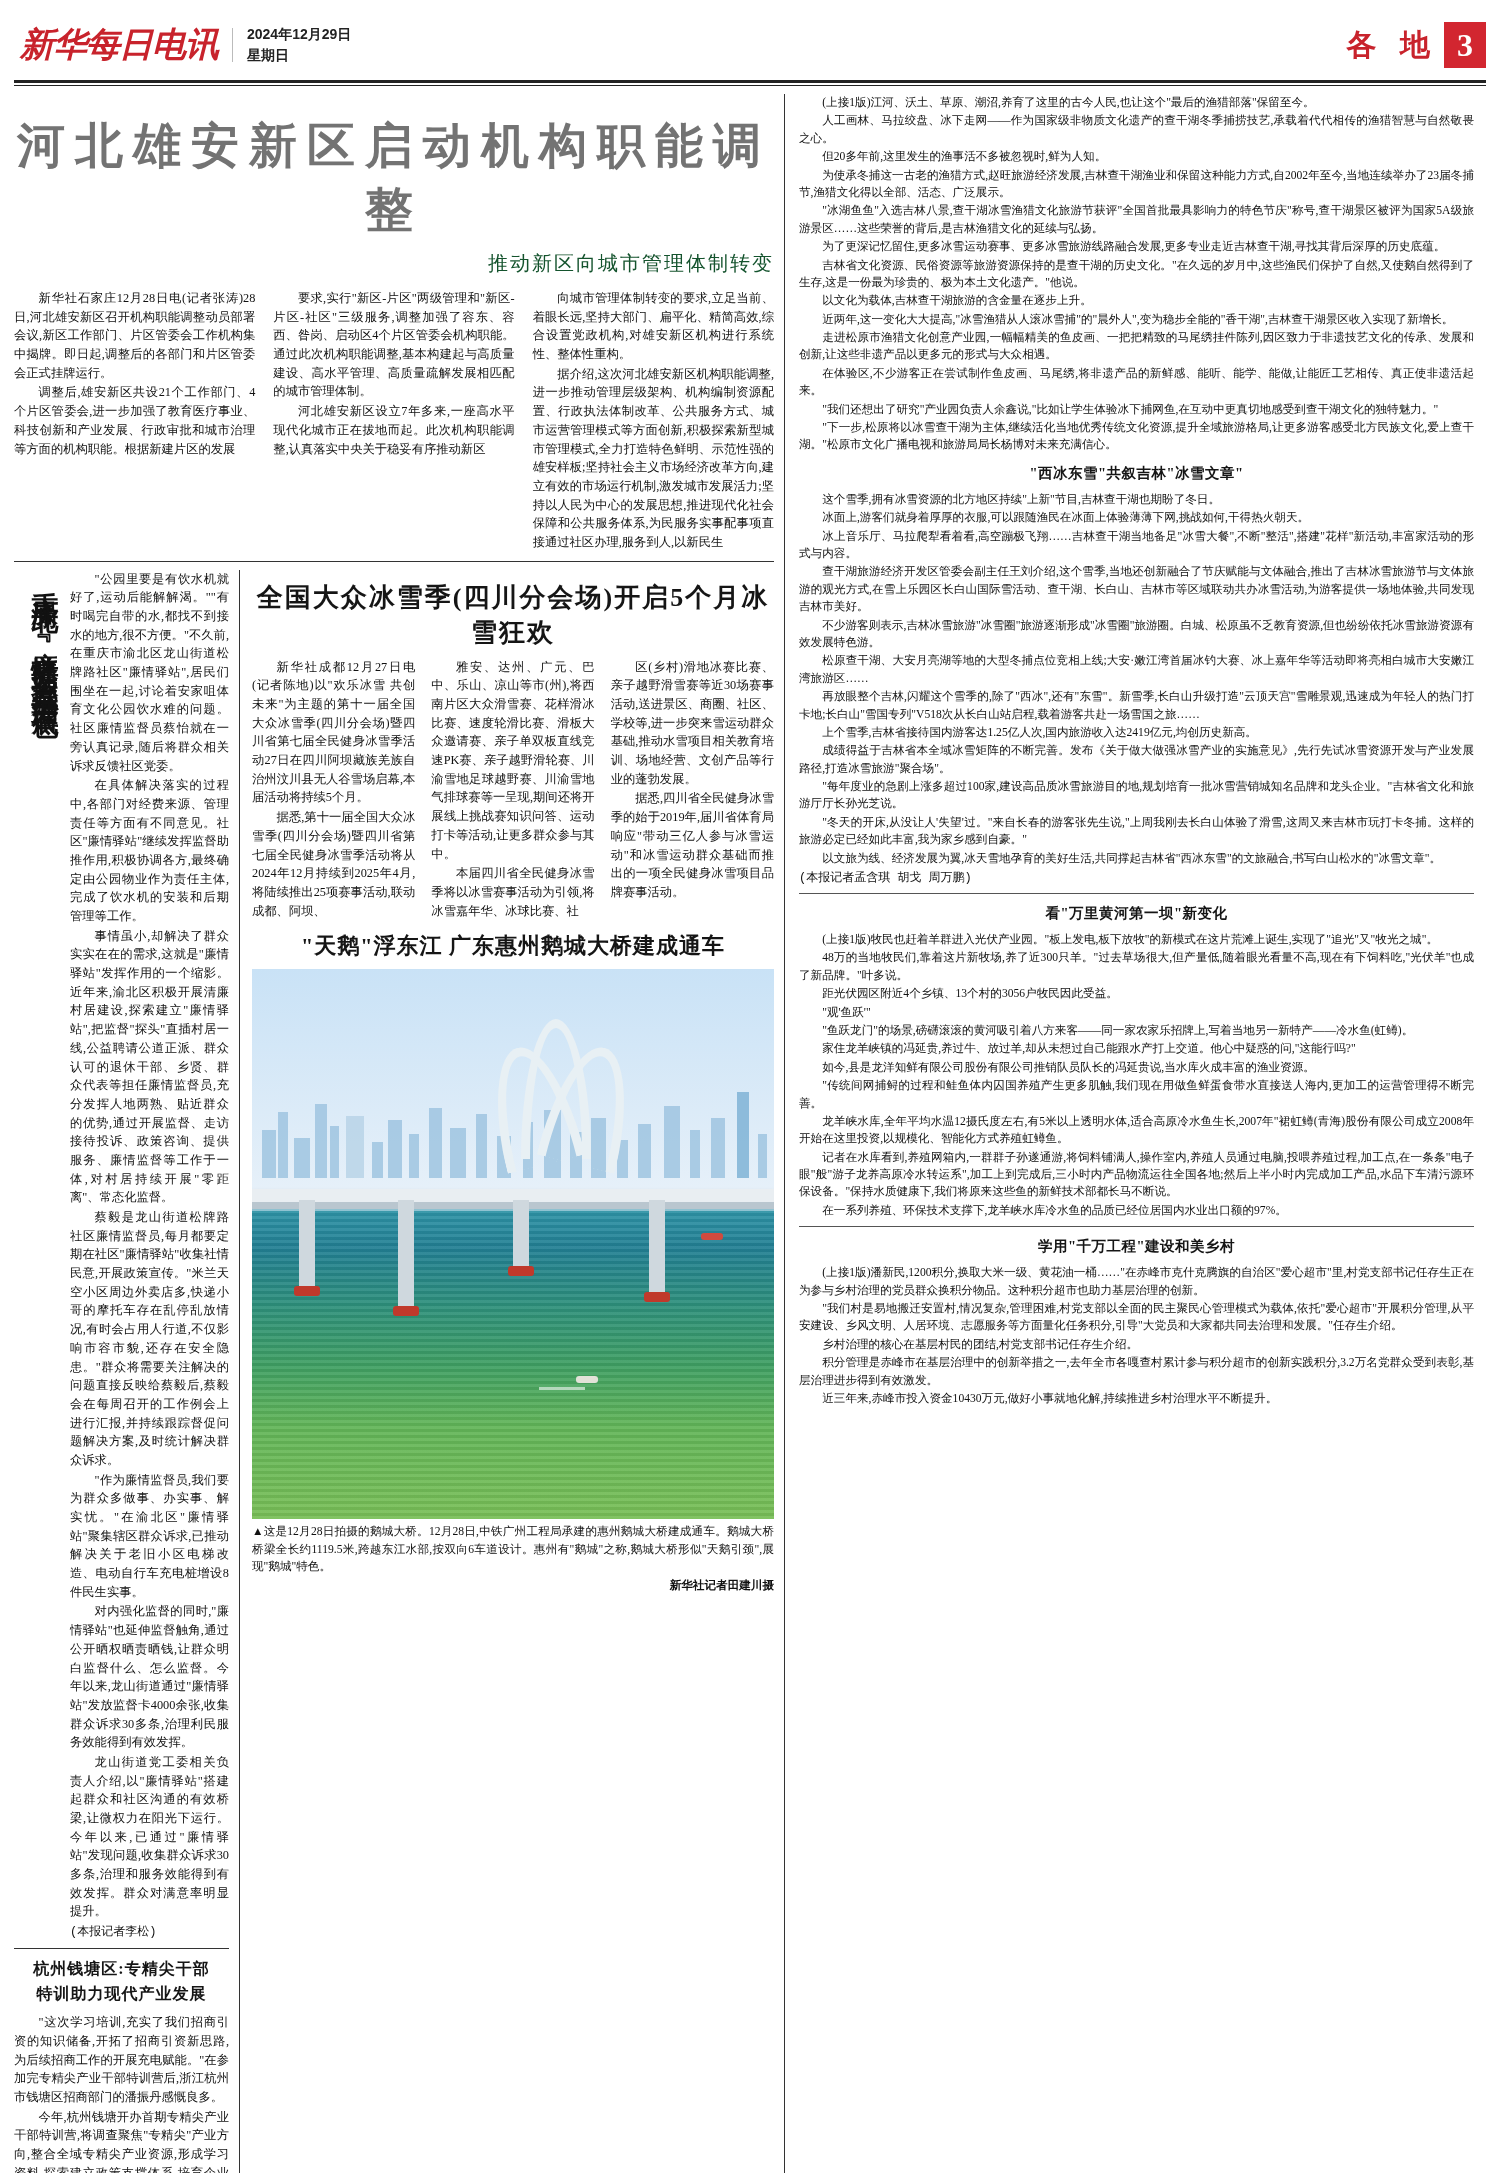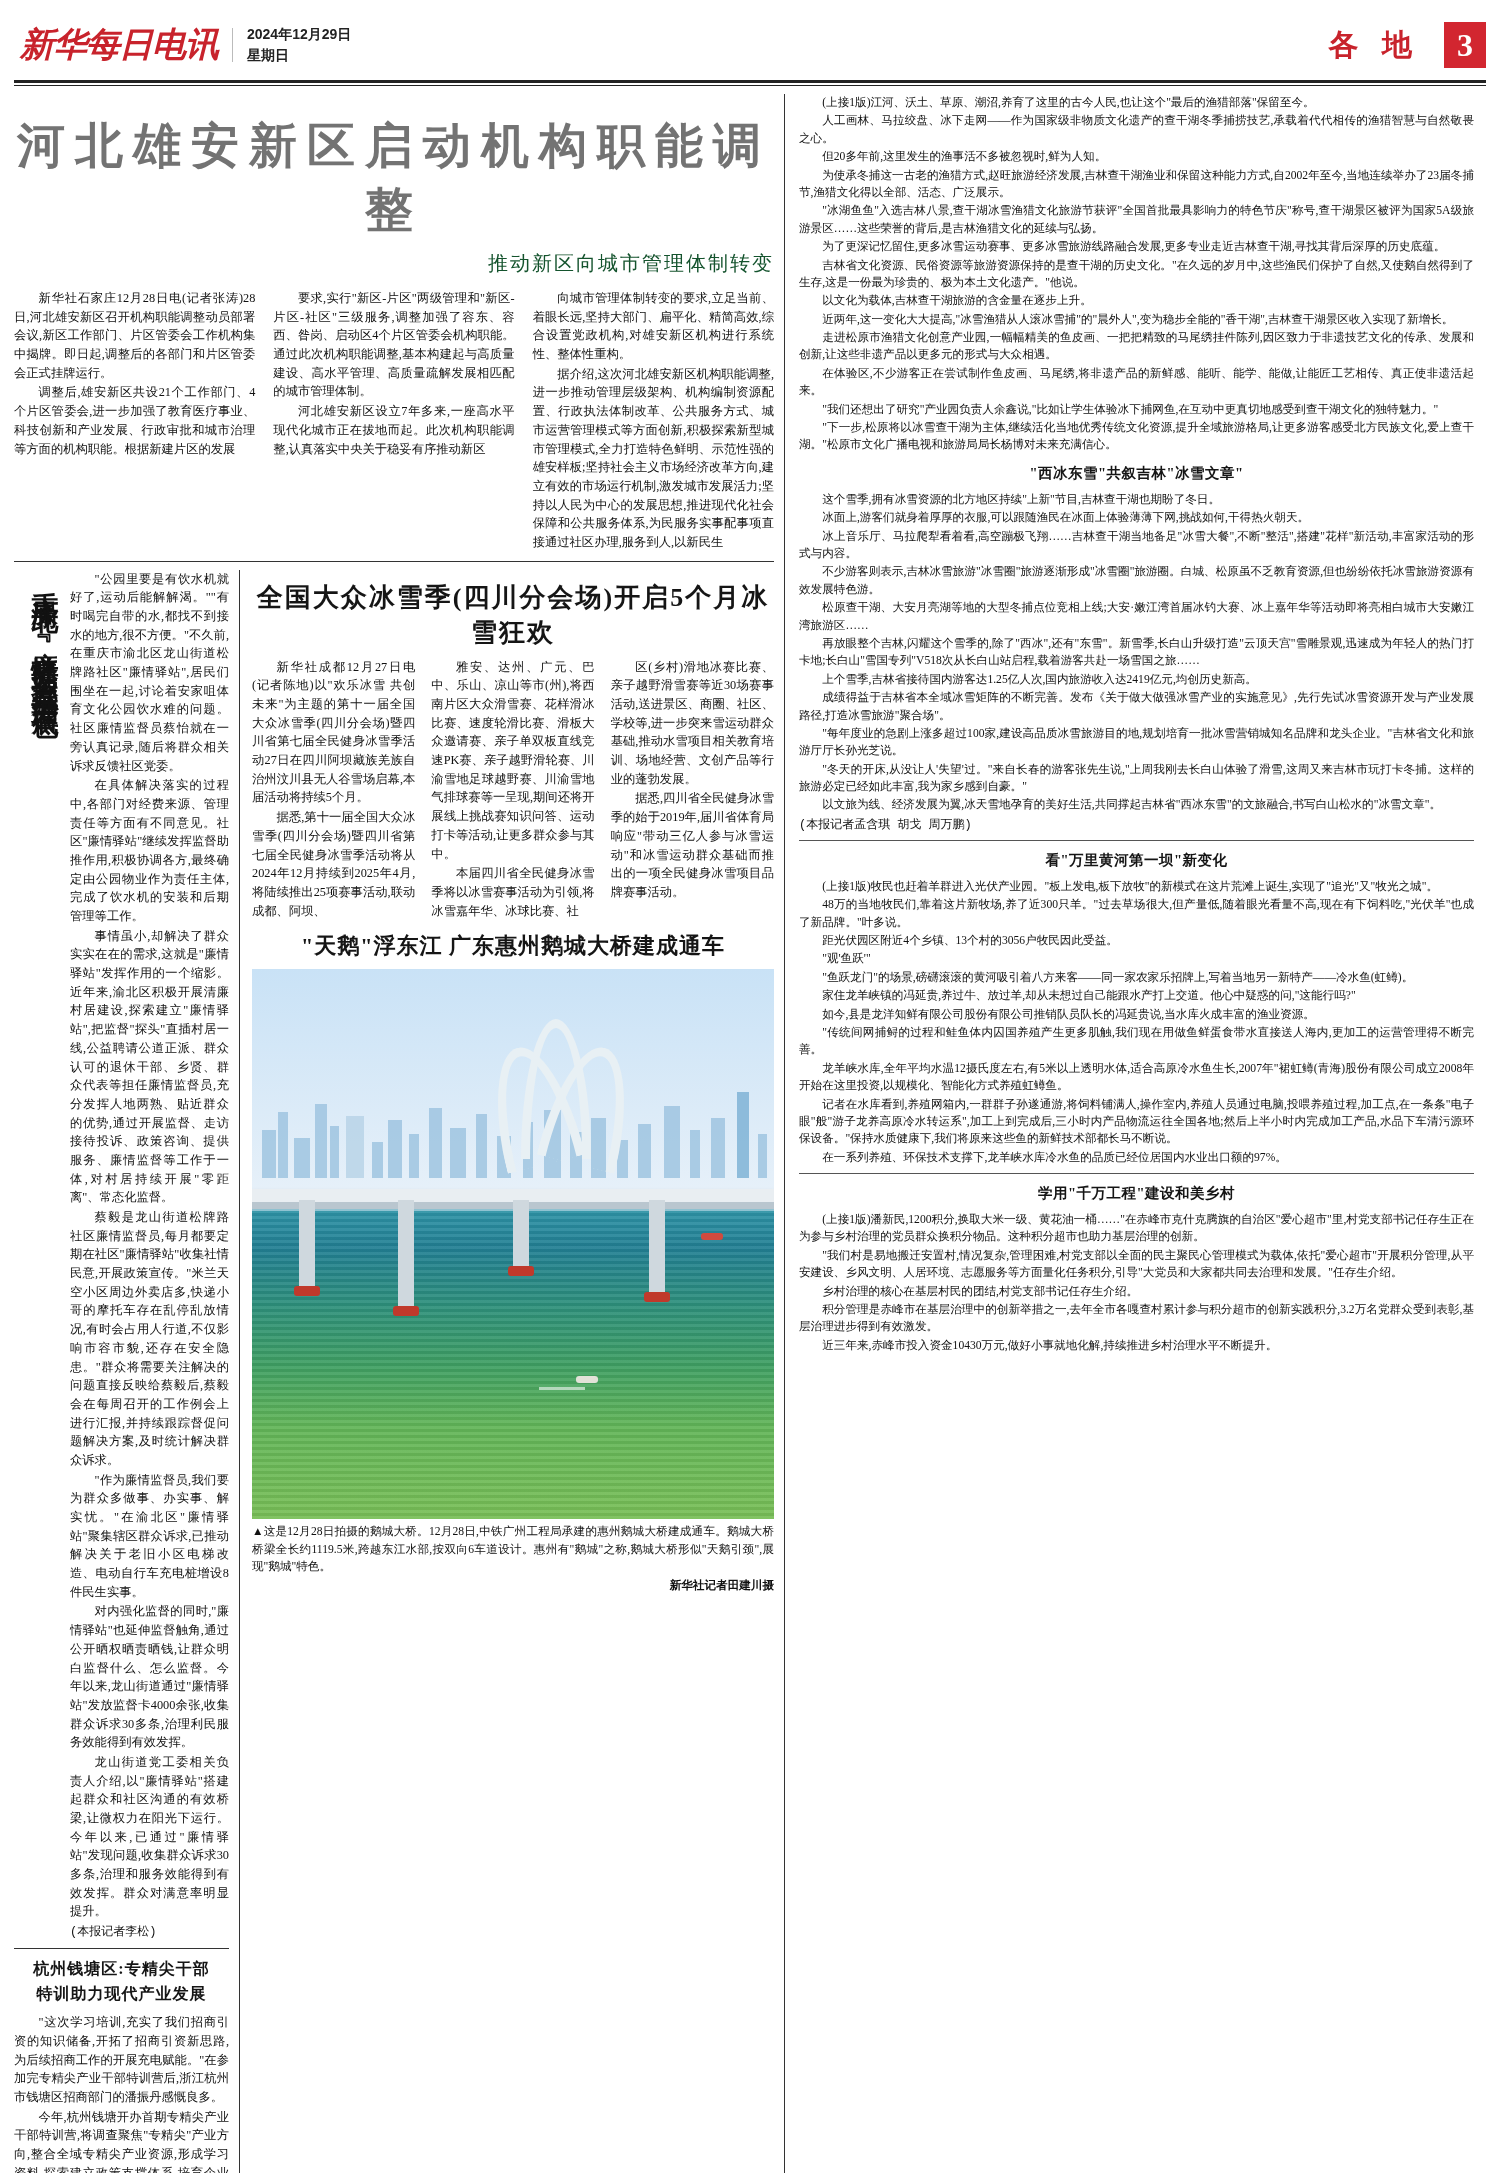--- a/index.html
+++ b/index.html
@@ -20,21 +20,21 @@
     position:relative;
   }
   .nameplate {
     font-family:"Liberation Serif","DejaVu Serif",serif;
     font-weight:bold; font-size:34px; letter-spacing:-1px;
     color:#c8232c; font-style:italic;
     padding-left:6px;
   }
   .mh-divider { width:1px; height:34px; background:#bbb; margin:0 14px; }
   .mh-date { font-size:14px; line-height:1.5; color:#222; font-family:"Liberation Sans",sans-serif; font-weight:bold;}
-  .mh-right { margin-left:auto; display:flex; align-items:center;gap:18px; }
+  .mh-right { margin-left:auto; display:flex; align-items:center; }
   .section-name {
     font-size:30px; font-weight:bold; color:#c8232c; letter-spacing:8px;
     font-family:"Liberation Serif",serif;
   }
   .page-num {
     width:42px; height:46px; background:#d22630; color:#fff;
     font-size:32px; font-weight:bold; display:flex; align-items:center; justify-content:center;
     font-family:"Liberation Serif",serif; margin-left:6px;
   }
   .rule-top { height:3px; background:#222; margin:2px 0 0 0; }
@@ -279,20 +279,21 @@
         <p class="body">在体验区,不少游客正在尝试制作鱼皮画、马尾绣,将非遗产品的新鲜感、能听、能学、能做,让能匠工艺相传、真正使非遗活起来。</p>
         <p class="body">"我们还想出了研究"产业园负责人余鑫说,"比如让学生体验冰下捕网鱼,在互动中更真切地感受到查干湖文化的独特魅力。"</p>
         <p class="body">"下一步,松原将以冰雪查干湖为主体,继续活化当地优秀传统文化资源,提升全域旅游格局,让更多游客感受北方民族文化,爱上查干湖。"松原市文化广播电视和旅游局局长杨博对未来充满信心。</p>
       </div>
 
       <div class="h-center h-14b">"西冰东雪"共叙吉林"冰雪文章"</div>
       <div>
         <p class="body">这个雪季,拥有冰雪资源的北方地区持续"上新"节目,吉林查干湖也期盼了冬日。</p>
         <p class="body">冰面上,游客们就身着厚厚的衣服,可以跟随渔民在冰面上体验薄薄下网,挑战如何,干得热火朝天。</p>
         <p class="body">冰上音乐厅、马拉爬犁看着看,高空蹦极飞翔……吉林查干湖当地备足"冰雪大餐",不断"整活",搭建"花样"新活动,丰富家活动的形式与内容。</p>
+        <p class="body">查干湖旅游经济开发区管委会副主任王刘介绍,这个雪季,当地还创新融合了节庆赋能与文体融合,推出了吉林冰雪旅游节与文体旅游的观光方式,在雪上乐园区长白山国际雪活动、查干湖、长白山、吉林市等区域联动共办冰雪活动,为游客提供一场地体验,共同发现吉林市美好。</p>
         <p class="body">不少游客则表示,吉林冰雪旅游"冰雪圈"旅游逐渐形成"冰雪圈"旅游圈。白城、松原虽不乏教育资源,但也纷纷依托冰雪旅游资源有效发展特色游。</p>
         <p class="body">松原查干湖、大安月亮湖等地的大型冬捕点位竞相上线;大安·嫩江湾首届冰钓大赛、冰上嘉年华等活动即将亮相白城市大安嫩江湾旅游区……</p>
         <p class="body">再放眼整个吉林,闪耀这个雪季的,除了"西冰",还有"东雪"。新雪季,长白山升级打造"云顶天宫"雪雕景观,迅速成为年轻人的热门打卡地;长白山"雪国专列"V518次从长白山站启程,载着游客共赴一场雪国之旅……</p>
         <p class="body">上个雪季,吉林省接待国内游客达1.25亿人次,国内旅游收入达2419亿元,均创历史新高。</p>
         <p class="body">成绩得益于吉林省本全域冰雪矩阵的不断完善。发布《关于做大做强冰雪产业的实施意见》,先行先试冰雪资源开发与产业发展路径,打造冰雪旅游"聚合场"。</p>
         <p class="body">"每年度业的急剧上涨多超过100家,建设高品质冰雪旅游目的地,规划培育一批冰雪营销城知名品牌和龙头企业。"吉林省文化和旅游厅厅长孙光芝说。</p>
         <p class="body">"冬天的开床,从没让人'失望'过。"来自长春的游客张先生说,"上周我刚去长白山体验了滑雪,这周又来吉林市玩打卡冬捕。这样的旅游必定已经如此丰富,我为家乡感到自豪。"</p>
         <p class="body">以文旅为线、经济发展为翼,冰天雪地孕育的美好生活,共同撑起吉林省"西冰东雪"的文旅融合,书写白山松水的"冰雪文章"。</p>
         <div class="sig">(本报记者孟含琪 胡戈 周万鹏)</div>
       </div>

